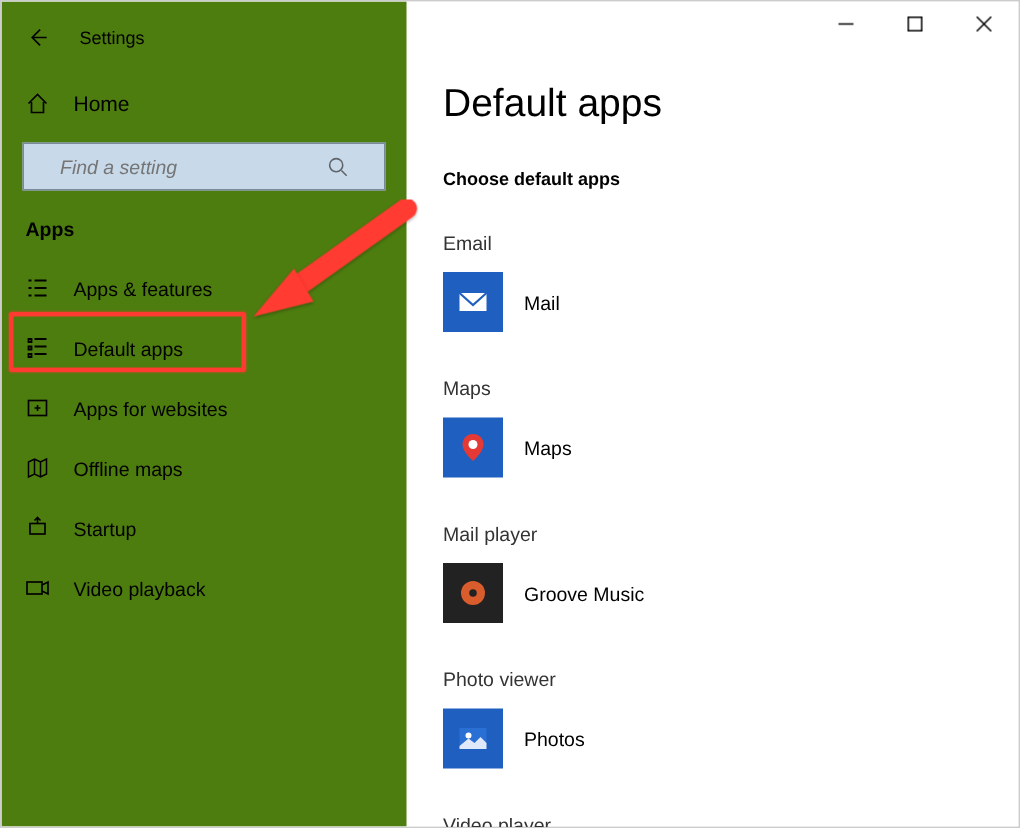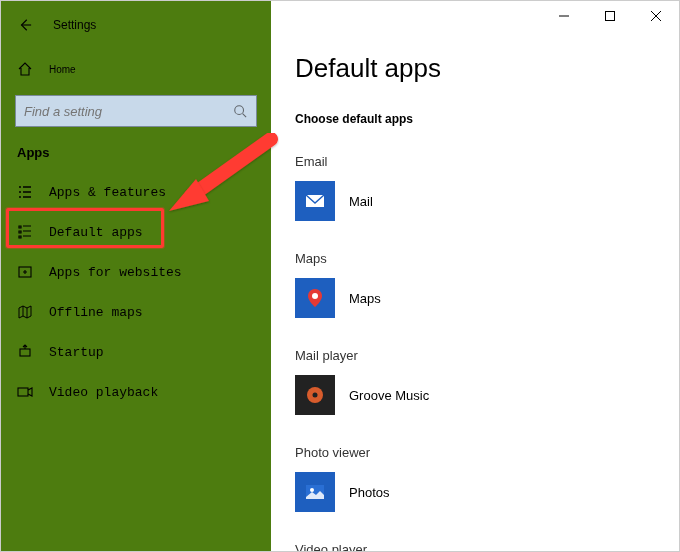--- a/index.html
+++ b/index.html
@@ -4,28 +4,28 @@
   <style>
     * { box-sizing: border-box; margin: 0; padding: 0; font-family: "Segoe UI", -apple-system, sans-serif; }
     body { width: 680px; height: 552px; overflow: hidden; border: 1px solid #ccc; position: relative; }
     .window { display: flex; width: 100%; height: 100%; background: #fff; }
     .sidebar { width: 270px; height: 100%; background: #4d7c0f; padding-top: 8px; }
     .titlebar { display: flex; align-items: center; height: 32px; padding: 0 12px; }
     .back-btn { width: 24px; height: 24px; display: flex; align-items: center; justify-content: center; cursor: pointer; }
     .win-title { font-size: 12px; margin-left: 16px; color: #000; }
     .home-row { display: flex; align-items: center; height: 40px; padding-left: 16px; margin-top: 8px; cursor: pointer; }
     .home-row .icon { width: 16px; height: 16px; display: flex; align-items: center; justify-content: center; }
-    .home-row .label { font-size: 10px; margin-left: 16px; }
-    .search-box { margin: 6px 14px 10px 14px; height: 32px; border: 1px solid #7a8a9a; background: #c8d9ea; display: flex; align-items: center; padding: 0 8px; }
+    .home-row .label { font-size: 14px; margin-left: 16px; }
+    .search-box { margin: 6px 14px 10px 14px; height: 32px; border: 1px solid #7a8a9a; background: #c8d9ea; display: flex; align-items: center; padding: 0 24px; }
     .search-box input { flex: 1; border: none; background: transparent; font-size: 13px; font-style: italic; color: #555; outline: none; }
     .search-box .sicon { width: 16px; height: 16px; display: flex; align-items: center; justify-content: center; opacity: .7; }
     .section-header { font-size: 13px; font-weight: 600; padding: 8px 16px 12px; }
     .nav-item { display: flex; align-items: center; height: 40px; padding-left: 16px; cursor: pointer; }
     .nav-item .nicon { width: 16px; height: 16px; display: flex; align-items: center; justify-content: center; }
-    .nav-item .nlabel { font-size: 13px; margin-left: 16px; font-family: Liberation Mono, monospace; }
+    .nav-item .nlabel { font-size: 13px; margin-left: 16px; }
     .highlight-box { position: absolute; border: 3px solid #ff3a30; border-radius: 2px; pointer-events: none; box-shadow: 0 0 0 1px rgba(255,58,48,.3); }
     .content { flex: 1; height: 100%; overflow-y: auto; padding: 8px 24px 24px 24px; }
     .win-controls { position: absolute; top: 0; right: 0; display: flex; }
     .win-controls div { width: 46px; height: 30px; display: flex; align-items: center; justify-content: center; cursor: pointer; }
     .page-title { font-size: 26px; font-weight: 400; margin-top: 44px; margin-bottom: 28px; }
     .sub-title { font-size: 12px; font-weight: 700; margin-bottom: 28px; }
     .category-label { font-size: 13px; color: #333; margin-top: 4px; margin-bottom: 8px; }
     .app-tile { display: flex; align-items: center; height: 48px; margin-bottom: 26px; cursor: pointer; width: fit-content; padding-right: 20px; }
     .app-tile .tile-icon { width: 40px; height: 40px; background: #1e5fbf; display: flex; align-items: center; justify-content: center; }
     .app-tile .tile-label { font-size: 13px; margin-left: 14px; }

